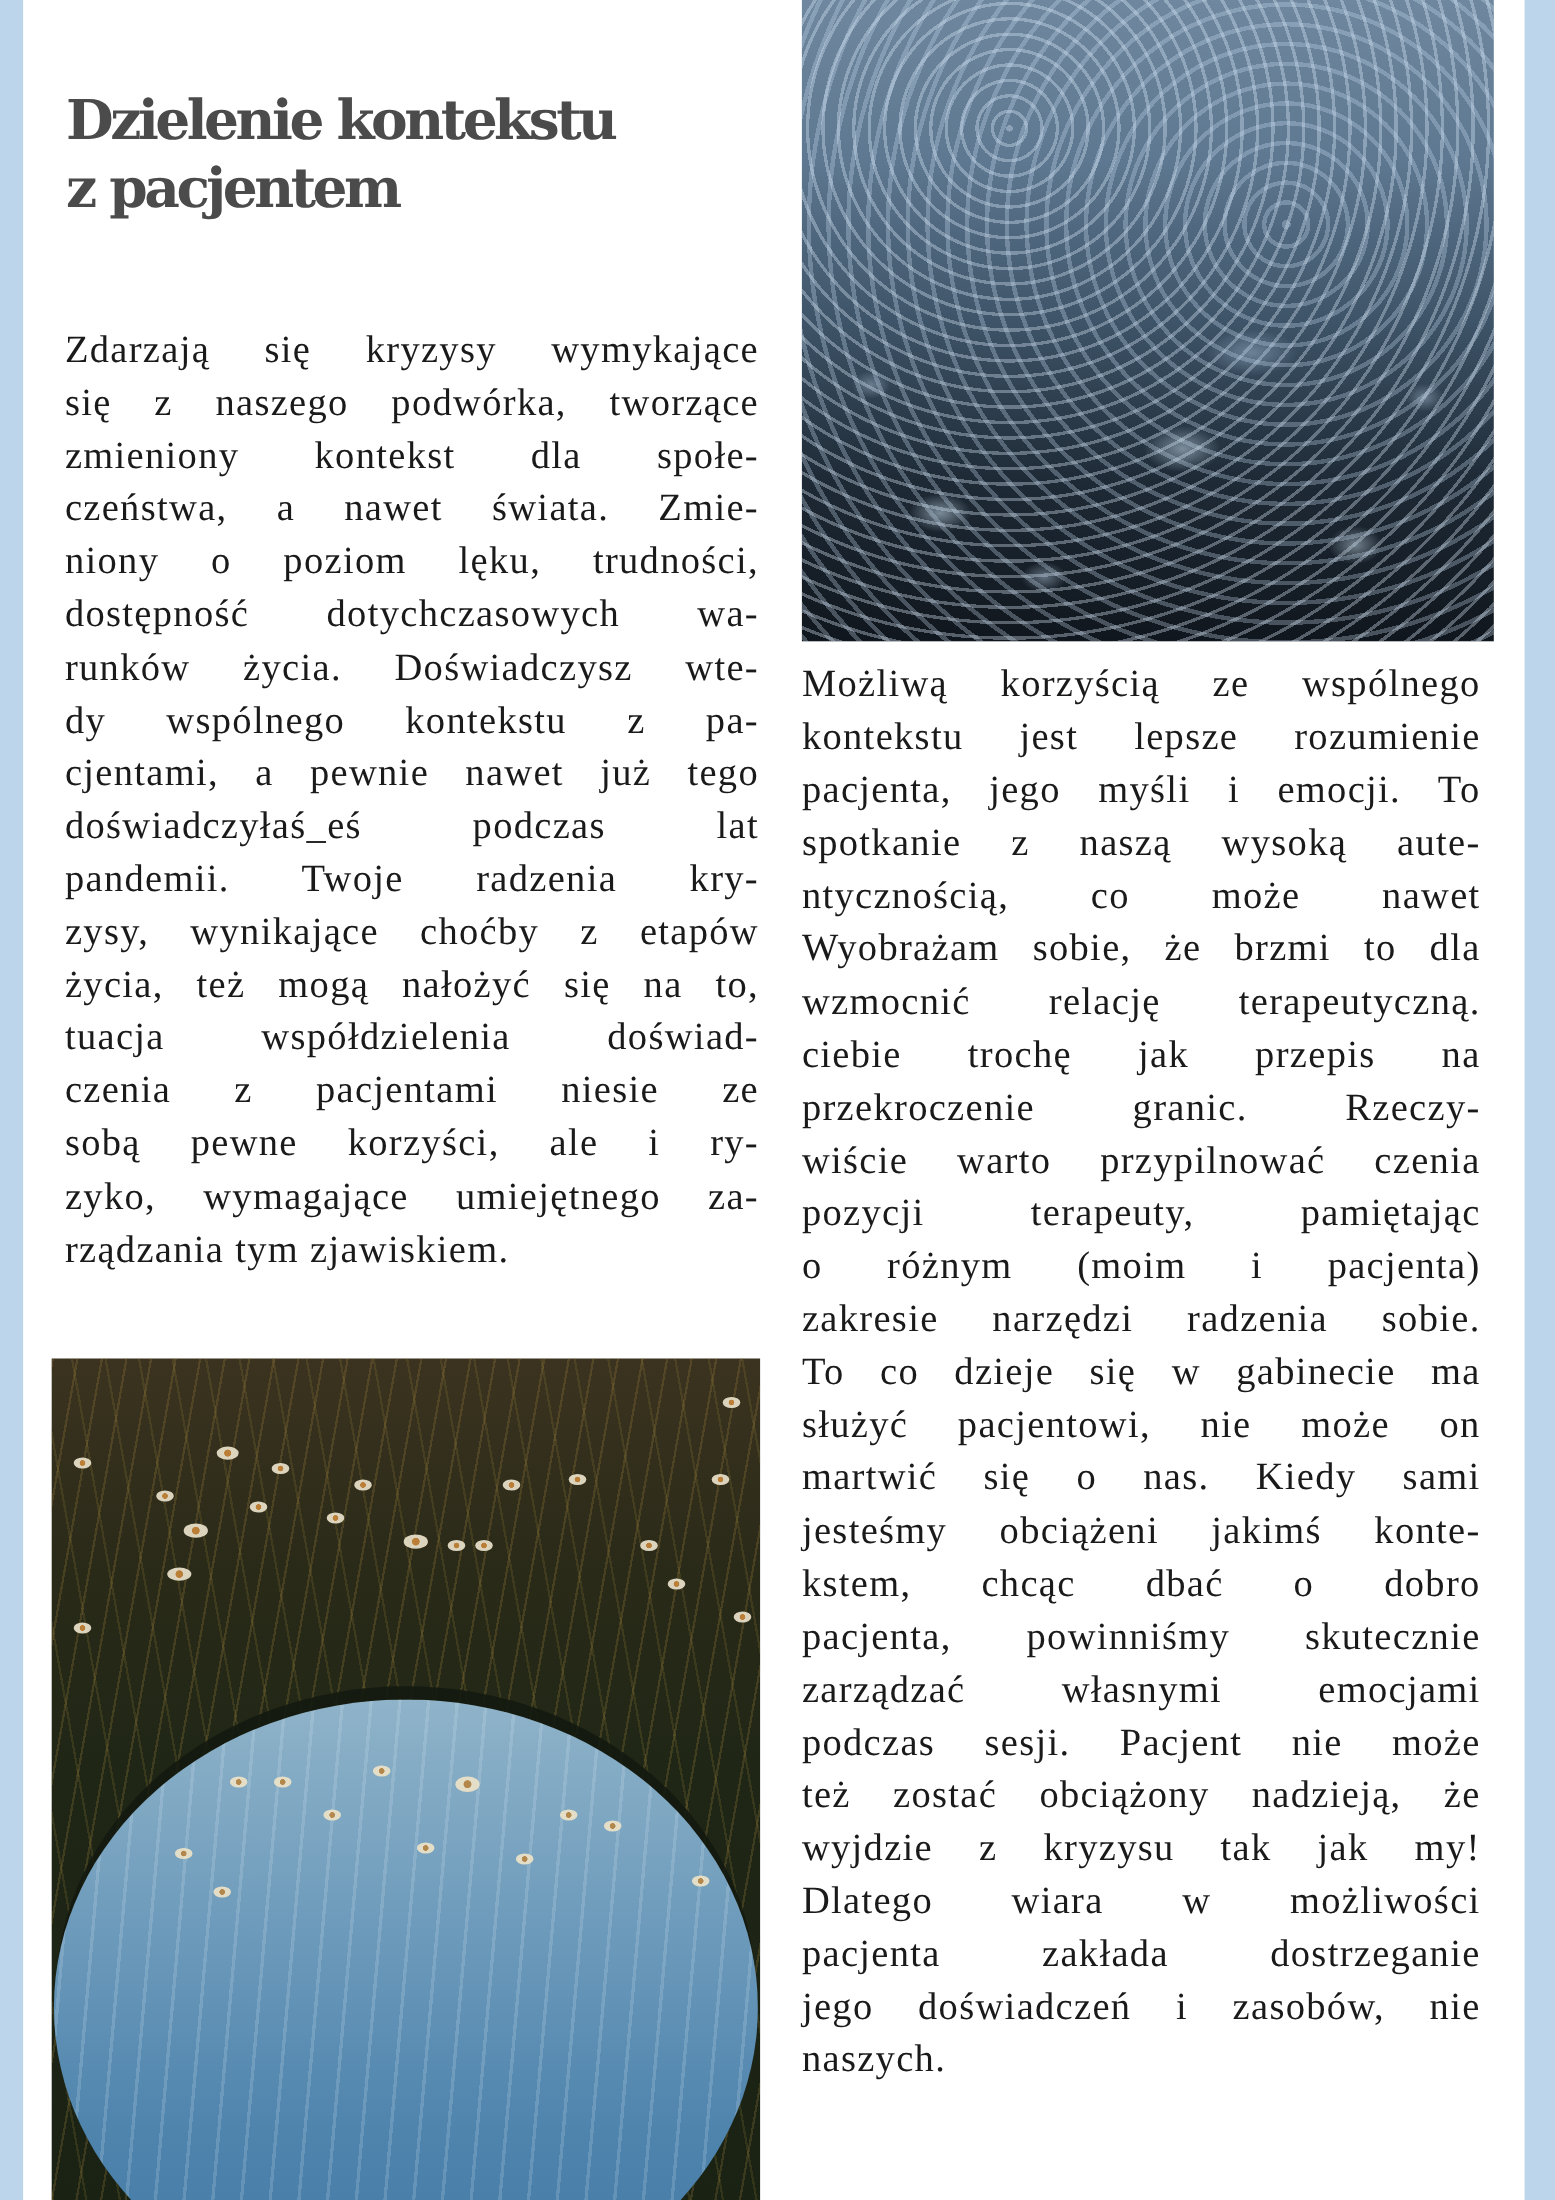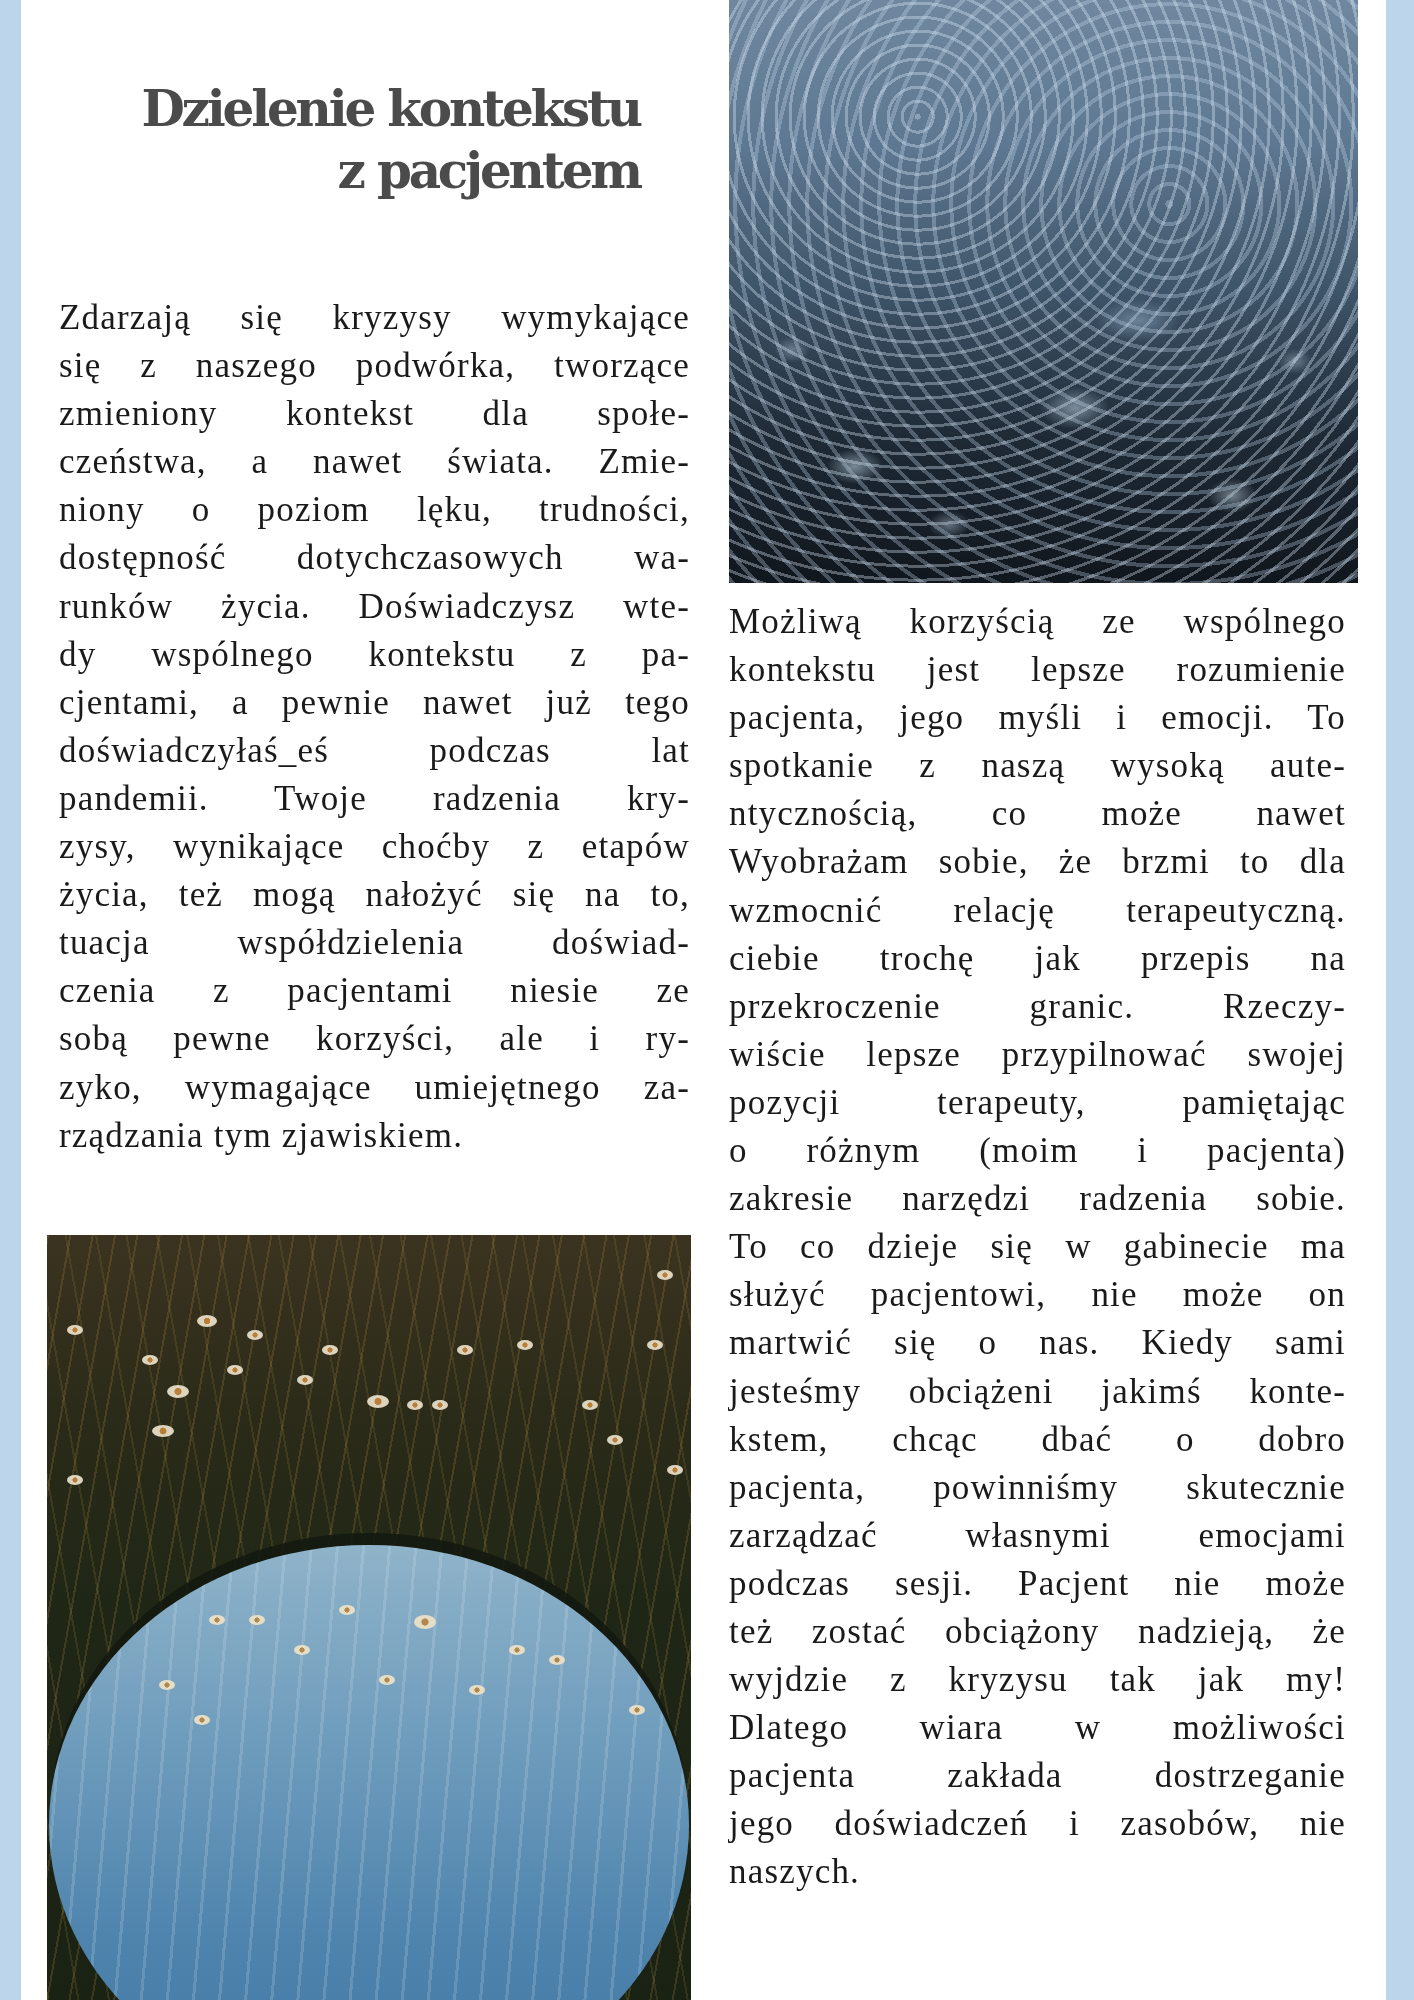--- a/index.html
+++ b/index.html
@@ -24,21 +24,21 @@
     left: 1386px; top: 0;
     width: 28px; height: 2000px;
     background: #bcd5eb;
   }
   .page-title {
     position: absolute;
     left: 60px;
     top: 78px;
     width: 580px;
     margin: 0;
-    text-align: right;
+    text-align: left;
     font-family: "DejaVu Serif", serif;
     font-weight: bold;
     font-size: 50px;
     line-height: 62px;
     letter-spacing: -3.2px;
     color: #4b4b4b;
   }
   .body-text {
     position: absolute;
     margin: 0;
@@ -161,21 +161,21 @@
 <div class="body-text col-right">
   <span class="line">Możliwą korzyścią ze wspólnego</span>
   <span class="line">kontekstu jest lepsze rozumienie</span>
   <span class="line">pacjenta, jego myśli i emocji. To</span>
   <span class="line">spotkanie z naszą wysoką aute-</span>
   <span class="line">ntycznością, co może nawet</span>
   <span class="line">Wyobrażam sobie, że brzmi to dla</span>
   <span class="line">wzmocnić relację terapeutyczną.</span>
   <span class="line">ciebie trochę jak przepis na</span>
   <span class="line">przekroczenie granic. Rzeczy-</span>
-  <span class="line">wiście lepsze przypilnować swojej</span>
+  <span class="line">wiście warto przypilnować czenia</span>
   <span class="line">pozycji terapeuty, pamiętając</span>
   <span class="line">o różnym (moim i pacjenta)</span>
   <span class="line">zakresie narzędzi radzenia sobie.</span>
   <span class="line">To co dzieje się w gabinecie ma</span>
   <span class="line">służyć pacjentowi, nie może on</span>
   <span class="line">martwić się o nas. Kiedy sami</span>
   <span class="line">jesteśmy obciążeni jakimś konte-</span>
   <span class="line">kstem, chcąc dbać o dobro</span>
   <span class="line">pacjenta, powinniśmy skutecznie</span>
   <span class="line">zarządzać własnymi emocjami</span>

